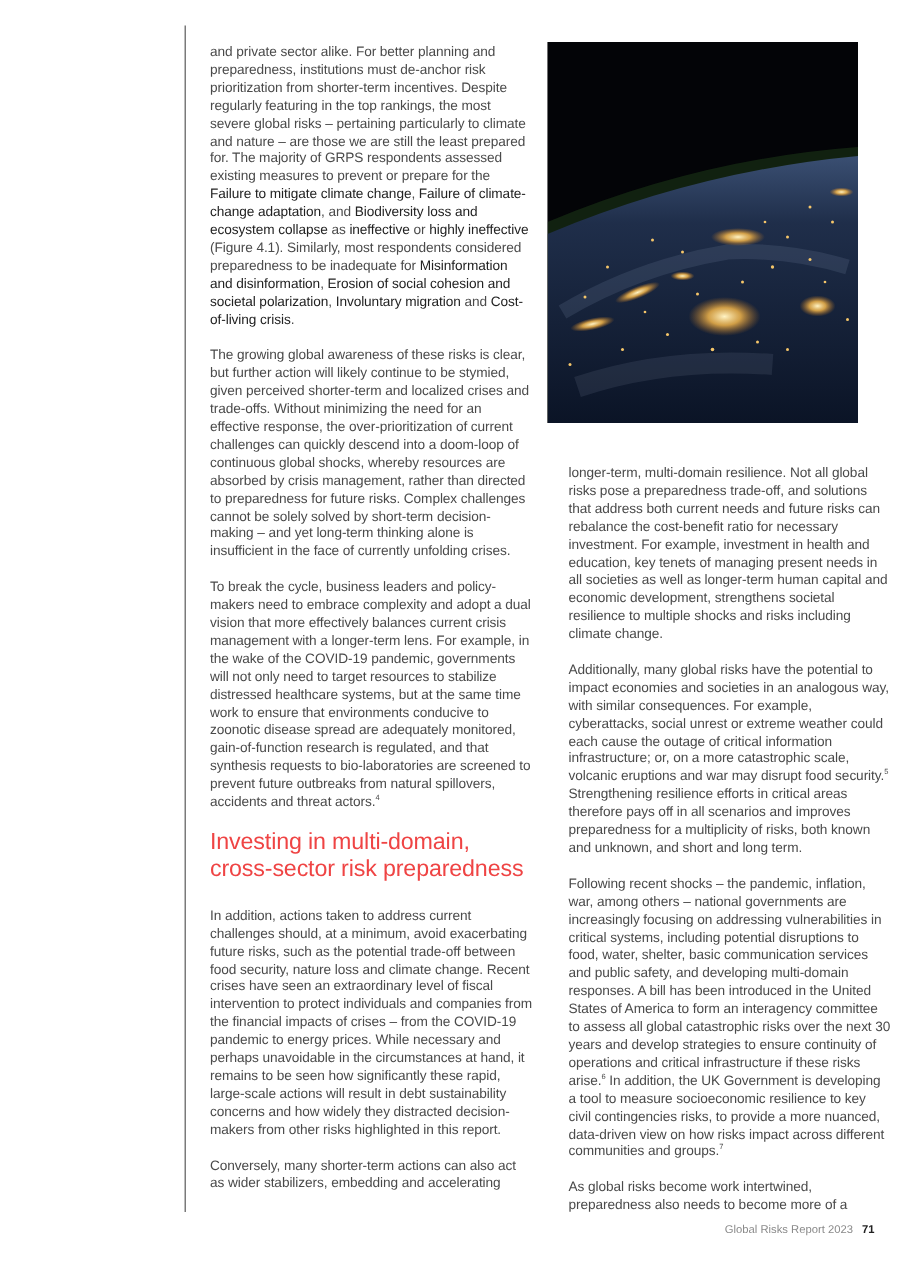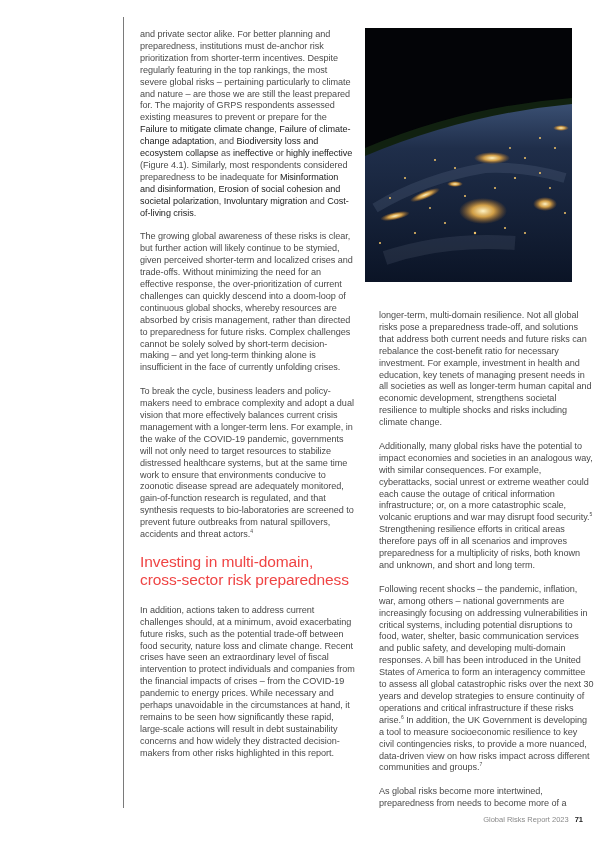--- a/index.html
+++ b/index.html
@@ -61,20 +61,21 @@
 <body>
 
 <div class="rule"></div>
 
 <div class="col col-left">
   <p><span>and private sector alike. For better planning and preparedness, institutions must de-anchor risk prioritization from shorter-term incentives. Despite regularly featuring in the top rankings, the most severe global risks – pertaining particularly to climate and nature – are those we are still the least prepared for. The majority of GRPS respondents assessed existing measures to prevent or prepare for the </span><b>Failure to mitigate climate change</b><span>, </span><b>Failure of climate-change adaptation</b><span>, and </span><b>Biodiversity loss and ecosystem collapse</b><span> as </span><b>ineffective</b><span> or </span><b>highly ineffective</b><span> (Figure 4.1). Similarly, most respondents considered preparedness to be inadequate for </span><b>Misinformation and disinformation</b><span>, </span><b>Erosion of social cohesion and societal polarization</b><span>, </span><b>Involuntary migration</b><span> and </span><b>Cost-of-living crisis</b><span>.</span></p>
   <p>The growing global awareness of these risks is clear, but further action will likely continue to be stymied, given perceived shorter-term and localized crises and trade-offs. Without minimizing the need for an effective response, the over-prioritization of current challenges can quickly descend into a doom-loop of continuous global shocks, whereby resources are absorbed by crisis management, rather than directed to preparedness for future risks. Complex challenges cannot be solely solved by short-term decision-making – and yet long-term thinking alone is insufficient in the face of currently unfolding crises.</p>
   <p><span>To break the cycle, business leaders and policy-makers need to embrace complexity and adopt a dual vision that more effectively balances current crisis management with a longer-term lens. For example, in the wake of the COVID-19 pandemic, governments will not only need to target resources to stabilize distressed healthcare systems, but at the same time work to ensure that environments conducive to zoonotic disease spread are adequately monitored, gain-of-function research is regulated, and that synthesis requests to bio-laboratories are screened to prevent future outbreaks from natural spillovers, accidents and threat actors.</span><sup>4</sup></p>
   <h2>Investing in multi-domain, cross-sector risk preparedness</h2>
   <p>In addition, actions taken to address current challenges should, at a minimum, avoid exacerbating future risks, such as the potential trade-off between food security, nature loss and climate change. Recent crises have seen an extraordinary level of fiscal intervention to protect individuals and companies from the financial impacts of crises – from the COVID-19 pandemic to energy prices. While necessary and perhaps unavoidable in the circumstances at hand, it remains to be seen how significantly these rapid, large-scale actions will result in debt sustainability concerns and how widely they distracted decision-makers from other risks highlighted in this report.</p>
+  <p class="last">Conversely, many shorter-term actions can also act as wider stabilizers, embedding and accelerating</p>
 </div>
 
 <div class="photo" title="Earth at night from orbit, city lights">
   <svg width="207" height="254" viewBox="0 0 207 254">
     <defs>
       <radialGradient id="glow" cx="50%" cy="50%" r="50%">
         <stop offset="0%" stop-color="#fff3c4" stop-opacity="1"></stop>
         <stop offset="45%" stop-color="#f2b54a" stop-opacity="0.85"></stop>
         <stop offset="100%" stop-color="#c4761c" stop-opacity="0"></stop>
       </radialGradient>
@@ -119,18 +120,18 @@
         <circle cx="145" cy="120" r="0.9"></circle>
         <circle cx="185" cy="160" r="0.9"></circle>
     </g>
   </svg>
 </div>
 
 <div class="col col-right">
   <p>longer-term, multi-domain resilience. Not all global risks pose a preparedness trade-off, and solutions that address both current needs and future risks can rebalance the cost-benefit ratio for necessary investment. For example, investment in health and education, key tenets of managing present needs in all societies as well as longer-term human capital and economic development, strengthens societal resilience to multiple shocks and risks including climate change.</p>
   <p><span>Additionally, many global risks have the potential to impact economies and societies in an analogous way, with similar consequences. For example, cyberattacks, social unrest or extreme weather could each cause the outage of critical information infrastructure; or, on a more catastrophic scale, volcanic eruptions and war may disrupt food security.</span><sup>5</sup><span> Strengthening resilience efforts in critical areas therefore pays off in all scenarios and improves preparedness for a multiplicity of risks, both known and unknown, and short and long term.</span></p>
   <p><span>Following recent shocks – the pandemic, inflation, war, among others – national governments are increasingly focusing on addressing vulnerabilities in critical systems, including potential disruptions to food, water, shelter, basic communication services and public safety, and developing multi-domain responses. A bill has been introduced in the United States of America to form an interagency committee to assess all global catastrophic risks over the next 30 years and develop strategies to ensure continuity of operations and critical infrastructure if these risks arise.</span><sup>6</sup><span> In addition, the UK Government is developing a tool to measure socioeconomic resilience to key civil contingencies risks, to provide a more nuanced, data-driven view on how risks impact across different communities and groups.</span><sup>7</sup></p>
-  <p class="last">As global risks become more intertwined, preparedness from needs to become more of a</p>
+  <p class="last">As global risks become work intertwined, preparedness also needs to become more of a</p>
 </div>
 
 <div class="footer">
   <span>Global Risks Report 2023</span><span class="page">71</span>
 </div>
 
 </body></html>

